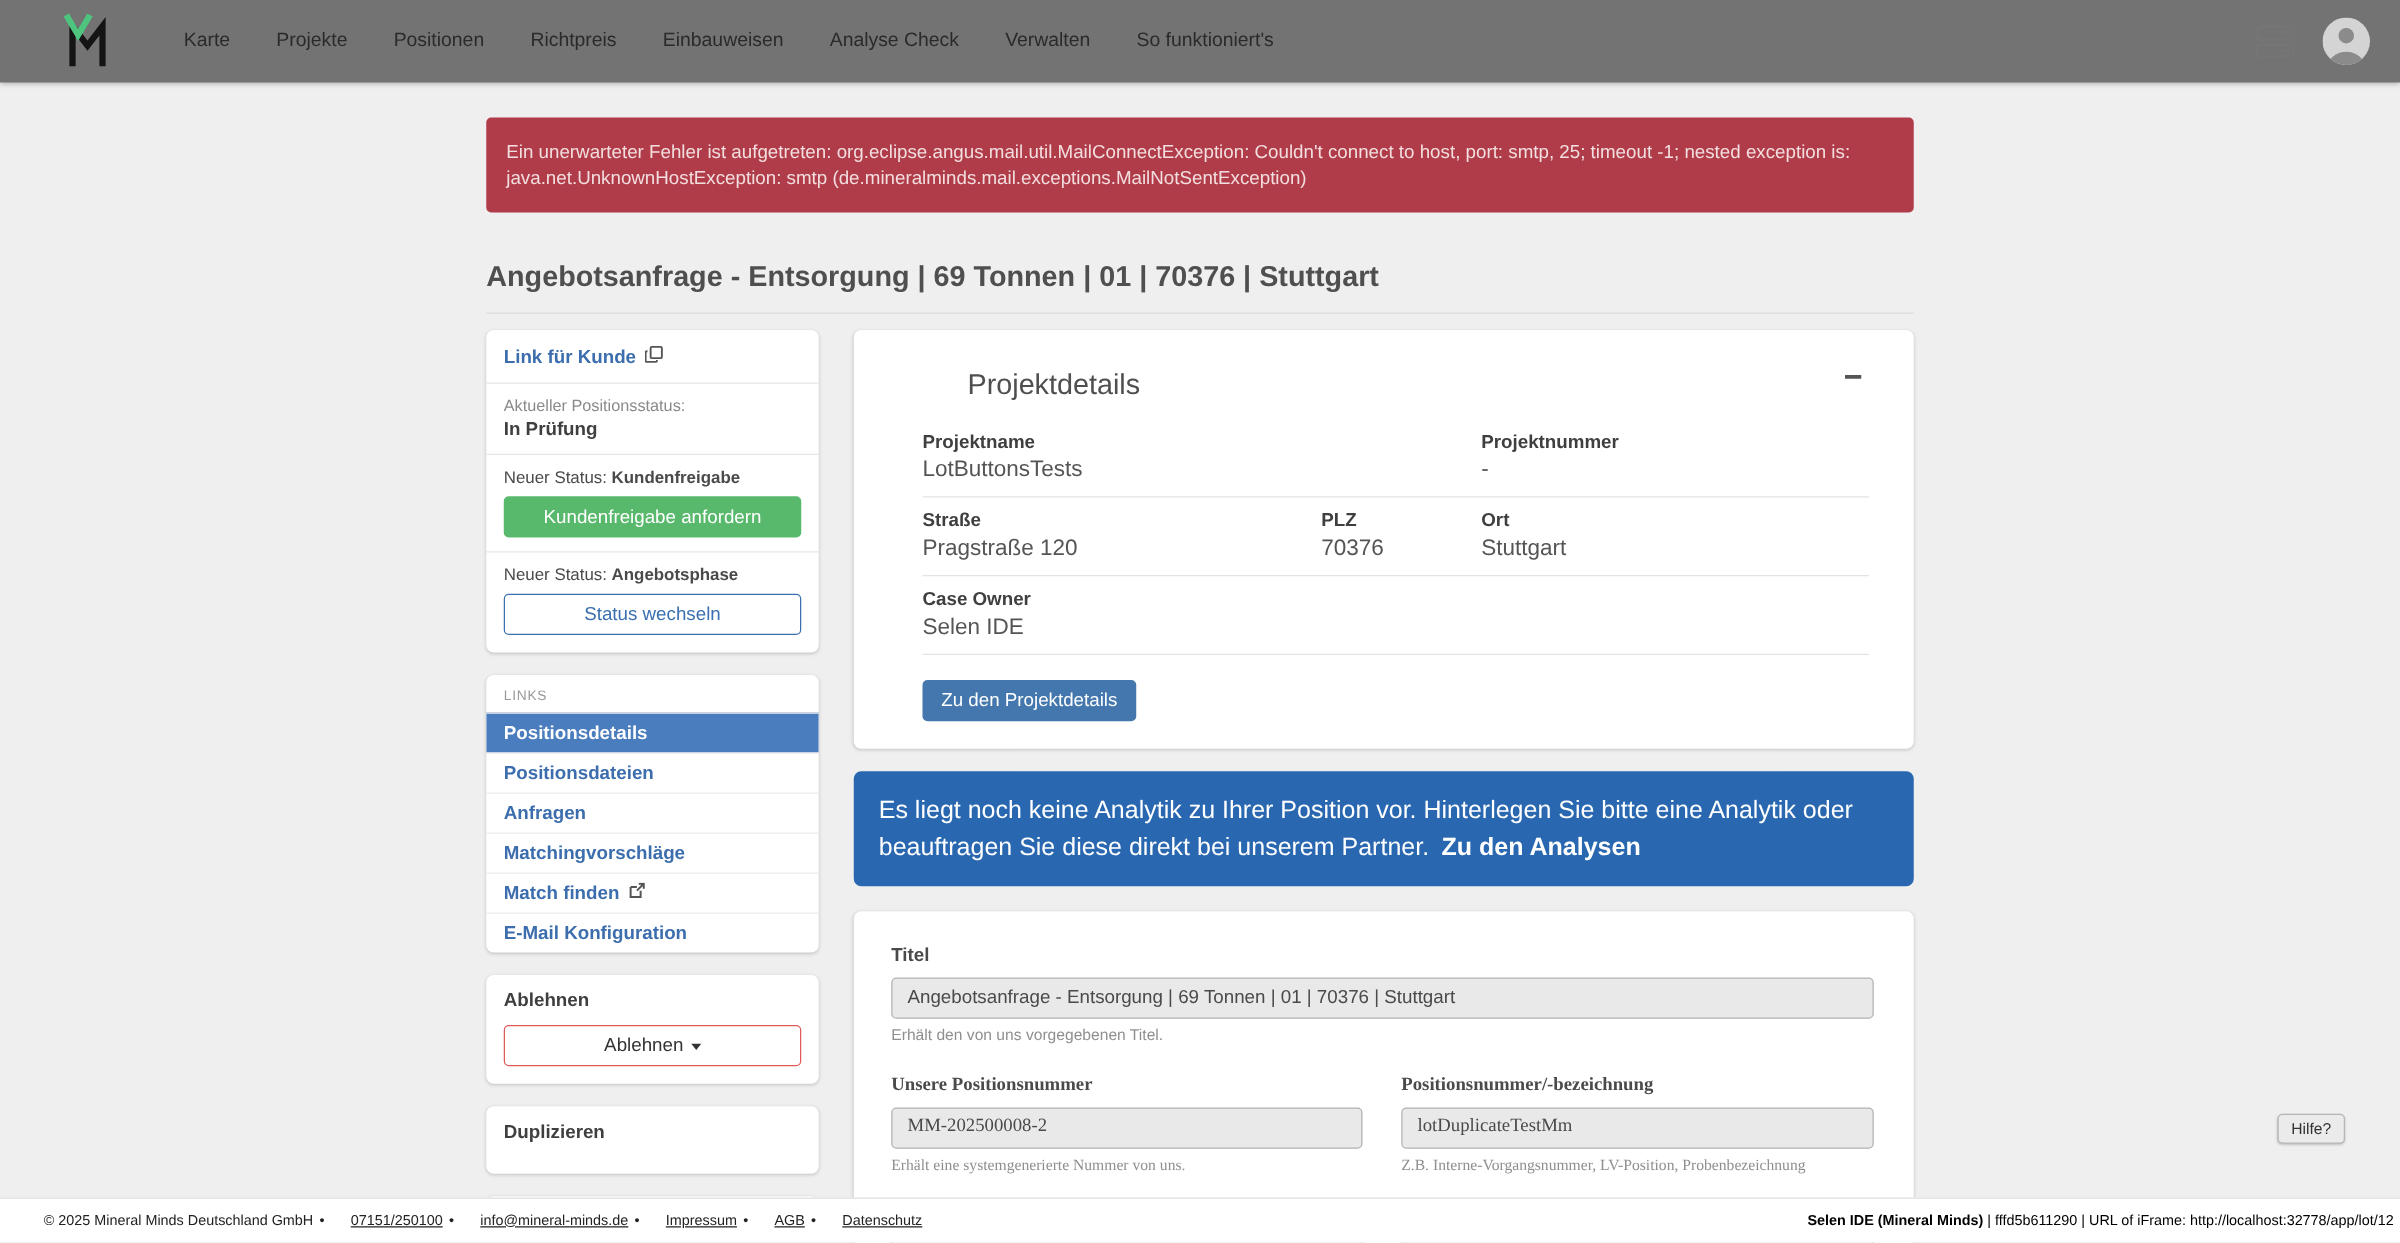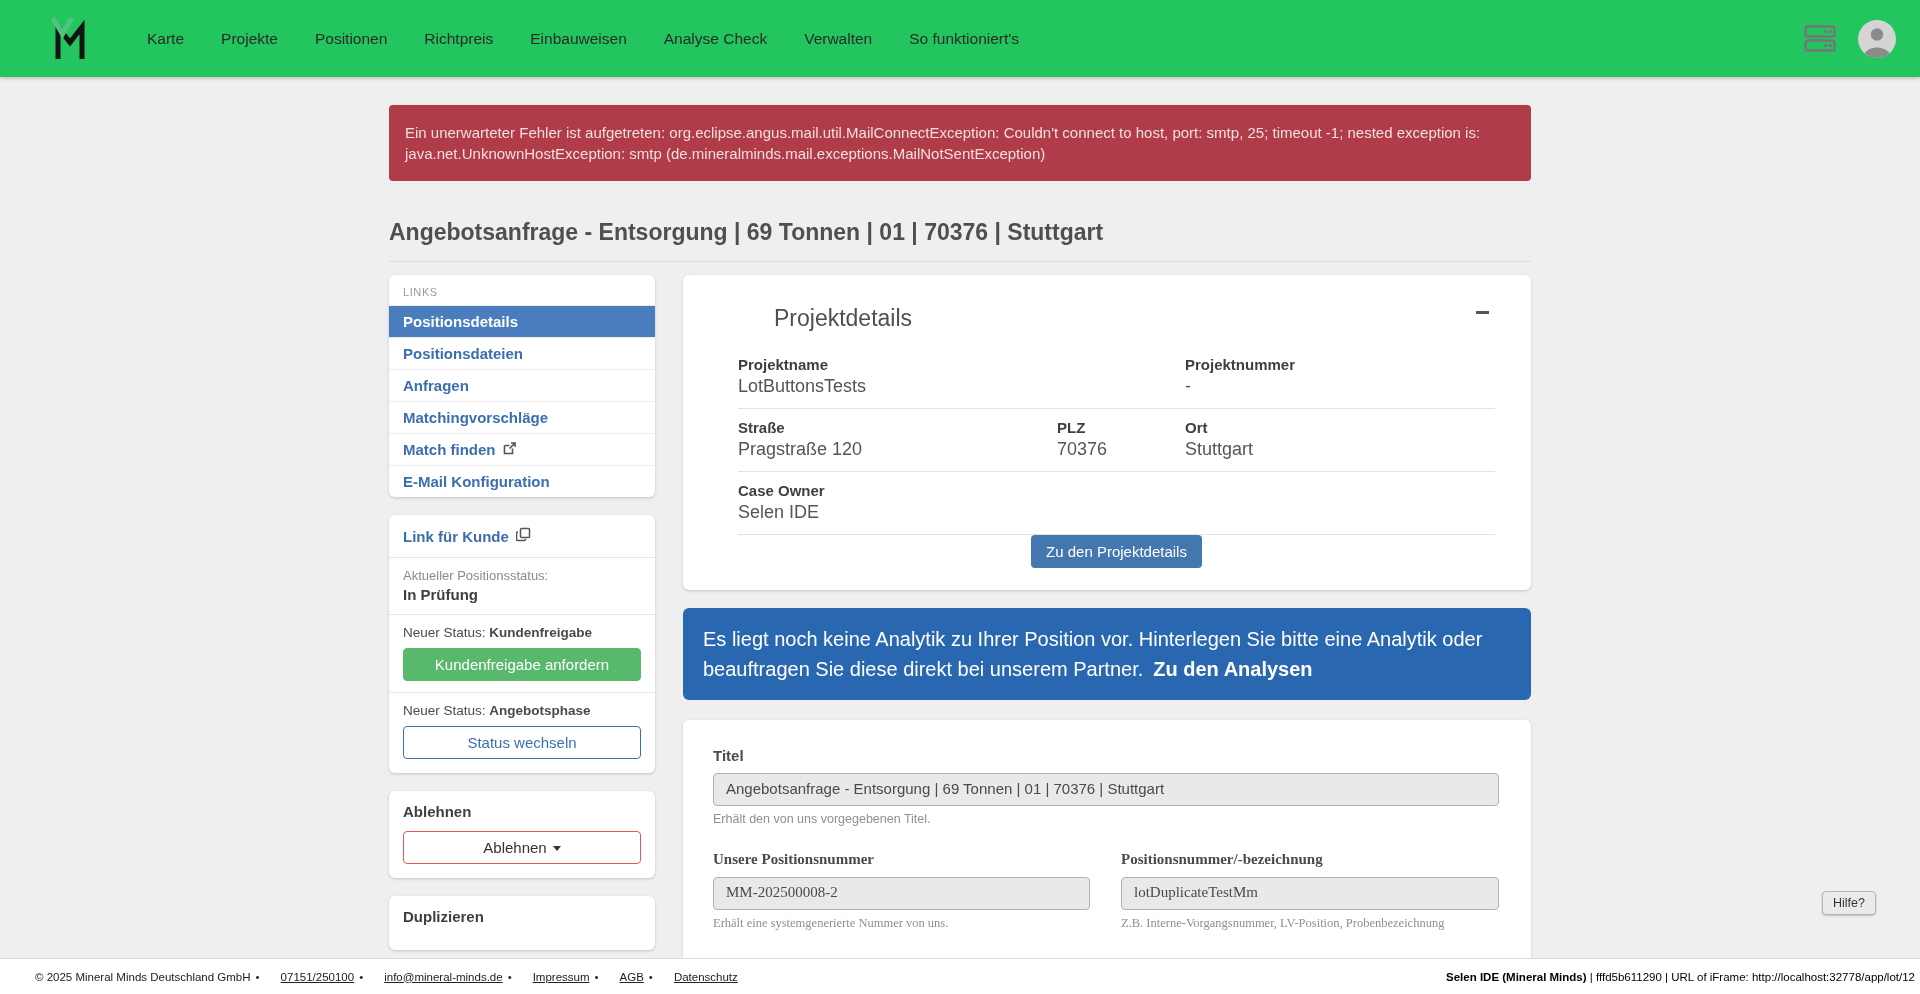--- a/index.html
+++ b/index.html
@@ -1,20 +1,20 @@
 <!DOCTYPE html>
 <html><head>
 <meta charset="utf-8">
 <style>
   * { margin:0; padding:0; box-sizing:border-box; }
   html,body { width:1920px; height:994px; overflow:hidden; }
   body { font-family:"Liberation Sans", sans-serif; background:#efefef; position:relative; color:#4a4a4a; }
 
   
-  .navbar { height:77px; background:#22c55e; display:flex; align-items:center; padding:0 24px 0 49px;
+  .navbar { height:66px; background:#737373; display:flex; align-items:center; padding:0 24px 0 49px;
             box-shadow:0 1px 4px rgba(0,0,0,.25); position:relative; z-index:20; }
   .logo { display:flex; align-items:center; margin-right:56px; cursor:pointer; }
   .nav-items { display:flex; align-items:center; gap:37px; }
   .nav-item { font-size:15.5px; font-weight:500; color:#2a2a2a; cursor:pointer; white-space:nowrap; }
   .nav-right { margin-left:auto; display:flex; align-items:center; gap:22px; }
   .icon-btn { cursor:pointer; display:flex; align-items:center; }
 
   
   .container { width:1142px; margin:0 auto; }
   .alert-error { margin-top:28px; background:#b03b49; color:#f2dede; border-radius:4px;
@@ -50,21 +50,21 @@
   .project-card { padding:30px 36px 22px 55px; }
   .project-head { display:flex; align-items:flex-start; justify-content:space-between;margin-left:36px; }
   .card-h1 { font-size:23px; font-weight:400; color:#4f4f4f; }
   .collapse-btn { cursor:pointer; padding:6px; }
   .collapse-bar { display:block; width:13px; height:3px; background:#555; }
   .proj-table { margin-top:24px; }
   .proj-row { display:grid; grid-template-columns:319px 128px 1fr; padding:10px 0 11px; border-bottom:1px solid #e3e3e3; }
   .proj-row:first-child { padding-top:0; }
   .fld-label { font-size:15px; font-weight:700; color:#3f3f3f; }
   .fld-value { font-size:18px; color:#555; margin-top:3px; }
-  .proj-btn-row { display:flex; justify-content:center; }
+  .proj-btn-row { display:flex; justify-content:flex-start; margin-top:20px; }
   .btn-blue { background:#4377ad; color:#fff; border:none; font-size:15px; padding:8px 15px; border-radius:4px; cursor:pointer; }
 
   .info-banner { margin-top:16px; background:#2968b0; border-radius:6px; color:#fff; font-size:20px;
                  line-height:1.5; padding:16px 20px; }
   .info-banner .lnk { font-weight:700; margin-left:10px; cursor:pointer; }
 
   .form-card { margin-top:20px; padding:27px 32px 60px 30px; }
   .frm-label { font-size:15px; font-weight:600; color:#4a4a4a; }
   .req { color:#e25b5b; font-weight:700; margin-left:3px; }
   .frm-input { margin-top:9px; background:#e9e9e9; border:1px solid #b1b1b1; border-radius:4px;
@@ -141,48 +141,20 @@
     <div>java.net.UnknownHostException: smtp (de.mineralminds.mail.exceptions.MailNotSentException)</div>
   </div>
 
   <h1 class="page-title">Angebotsanfrage - Entsorgung | 69 Tonnen | 01 | 70376 | Stuttgart</h1>
   <div class="title-divider"></div>
 
   <div class="content-row">
 
     <div class="sidebar">
 
-      <div class="card">
-        <div class="links-header">LINKS</div>
-        <div class="side-link active">
-          <span>Positionsdetails</span>
-        </div>
-        <div class="side-link">
-          <span>Positionsdateien</span>
-        </div>
-        <div class="side-link">
-          <span>Anfragen</span>
-        </div>
-        <div class="side-link">
-          <span>Matchingvorschläge</span>
-        </div>
-        <div class="side-link">
-          <span>Match finden</span>
-          <span>
-            <svg width="13" height="13" viewBox="0 0 13 13">
-              <path d="M1.5 3.5 h5 M1.5 3.5 v8 h8 v-5" fill="none" stroke="#555" stroke-width="1.6"></path>
-              <path d="M6.5 6.5 L12 1 M8 1 h4 v4" fill="none" stroke="#555" stroke-width="1.6"></path>
-            </svg>
-          </span>
-        </div>
-        <div class="side-link">
-          <span>E-Mail Konfiguration</span>
-        </div>
-      </div>
-
       <div class="card status-card">
         <span class="blue-link">
           <span>Link für Kunde</span>
           <span>
             <svg width="15" height="15" viewBox="0 0 15 15">
               <rect x="4.5" y="1.5" width="9" height="9" rx="1" fill="none" stroke="#555" stroke-width="1.5"></rect>
               <path d="M2 5 h-0.5 a1 1 0 0 0 -1 1 v6.5 a1 1 0 0 0 1 1 h7 a1 1 0 0 0 1 -1 V12" fill="none" stroke="#555" stroke-width="1.5"></path>
             </svg>
           </span>
         </span>
@@ -194,20 +166,48 @@
           <span>Neuer Status: </span><b>Kundenfreigabe</b>
         </div>
         <button class="btn btn-green">Kundenfreigabe anfordern</button>
         <div class="mini-divider"></div>
         <div class="new-status">
           <span>Neuer Status: </span><b>Angebotsphase</b>
         </div>
         <button class="btn btn-outline-blue">Status wechseln</button>
       </div>
 
+      <div class="card">
+        <div class="links-header">LINKS</div>
+        <div class="side-link active">
+          <span>Positionsdetails</span>
+        </div>
+        <div class="side-link">
+          <span>Positionsdateien</span>
+        </div>
+        <div class="side-link">
+          <span>Anfragen</span>
+        </div>
+        <div class="side-link">
+          <span>Matchingvorschläge</span>
+        </div>
+        <div class="side-link">
+          <span>Match finden</span>
+          <span>
+            <svg width="13" height="13" viewBox="0 0 13 13">
+              <path d="M1.5 3.5 h5 M1.5 3.5 v8 h8 v-5" fill="none" stroke="#555" stroke-width="1.6"></path>
+              <path d="M6.5 6.5 L12 1 M8 1 h4 v4" fill="none" stroke="#555" stroke-width="1.6"></path>
+            </svg>
+          </span>
+        </div>
+        <div class="side-link">
+          <span>E-Mail Konfiguration</span>
+        </div>
+      </div>
+
       <div class="card action-card">
         <div class="action-title">Ablehnen</div>
         <button class="btn btn-outline-red">
           <span>Ablehnen</span><span class="caret"></span>
         </button>
       </div>
 
       <div class="card action-card">
         <div class="action-title">Duplizieren</div>
       </div>

